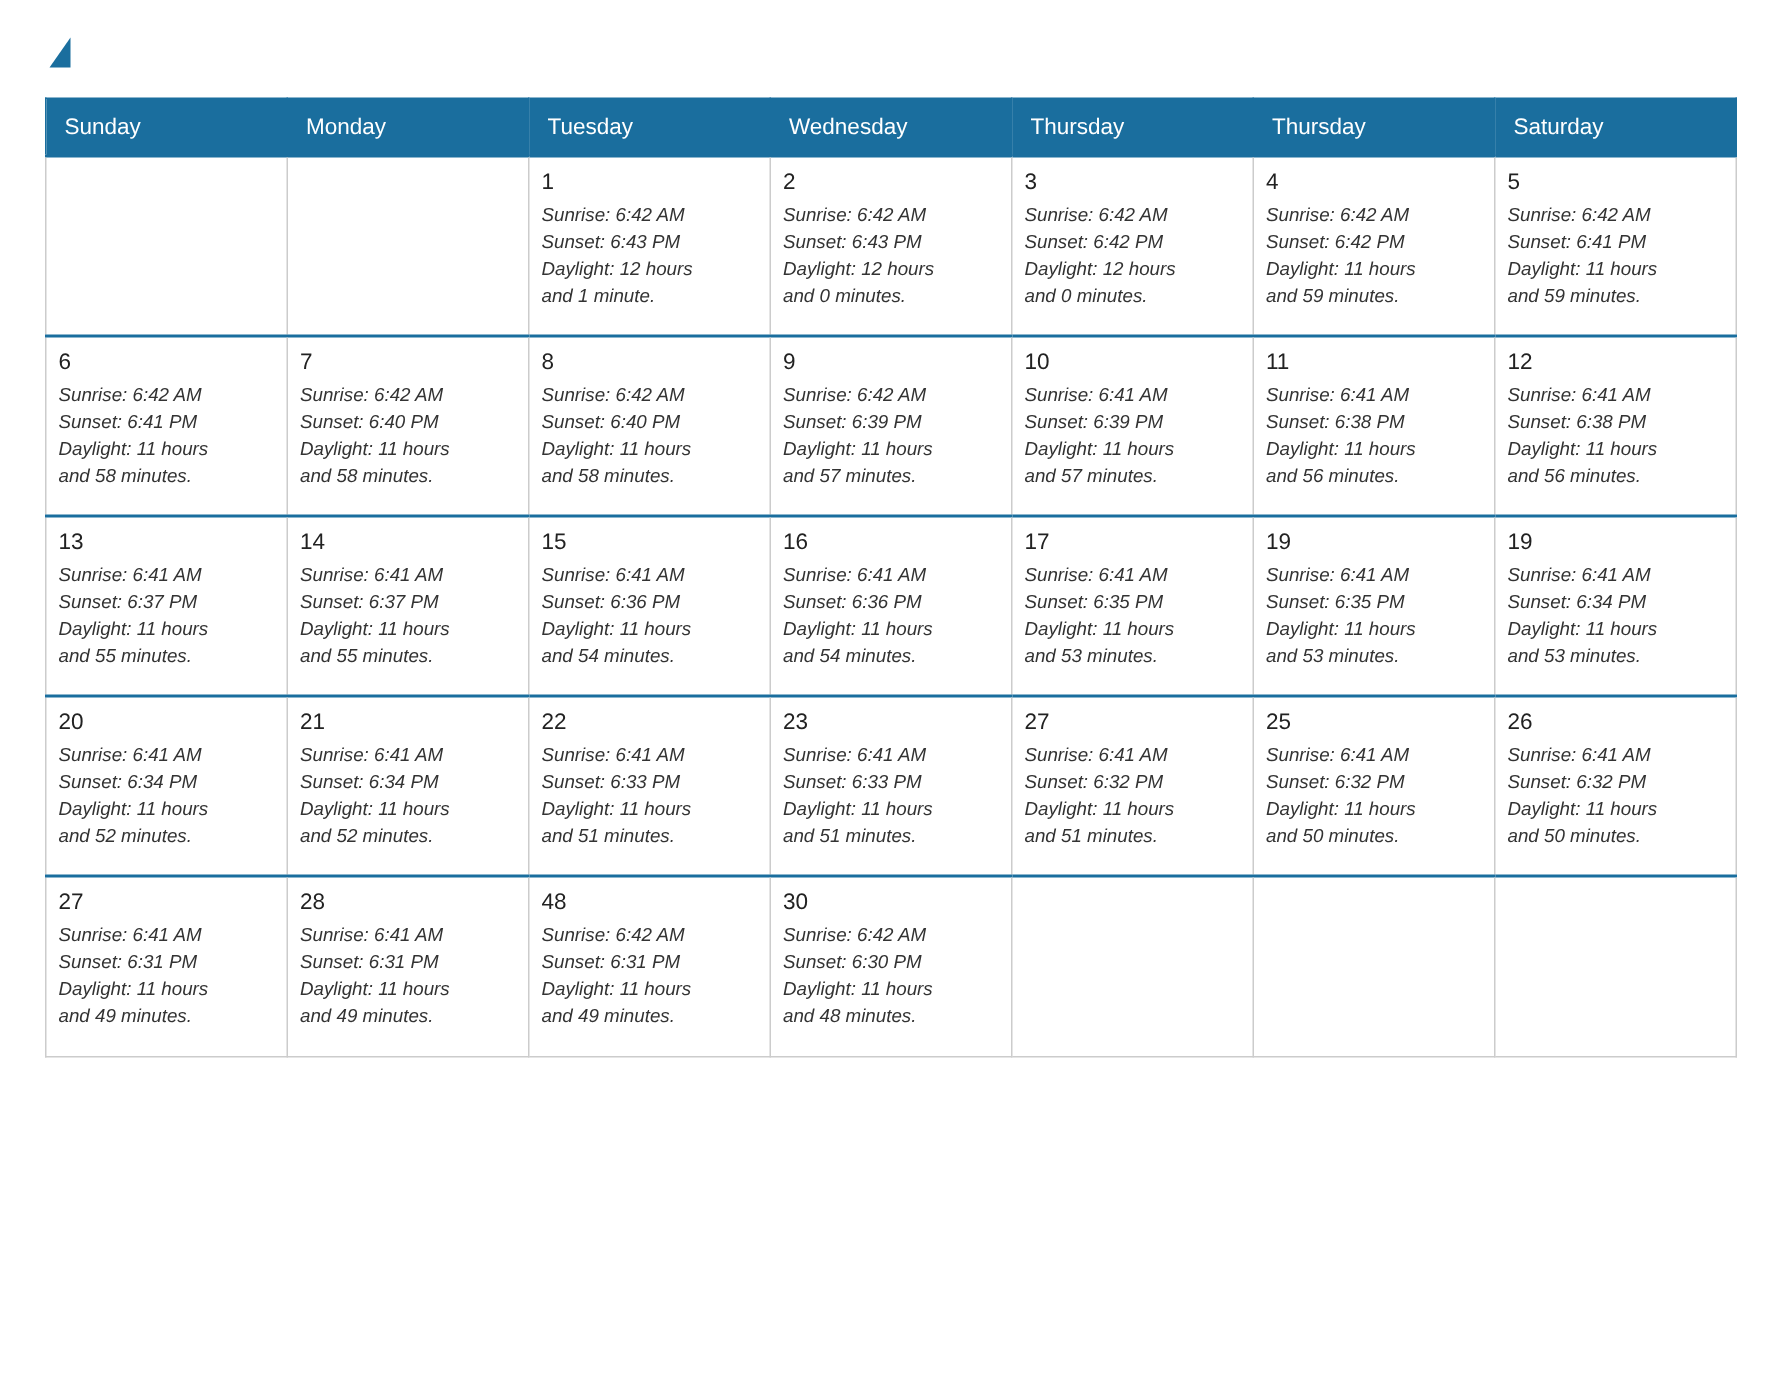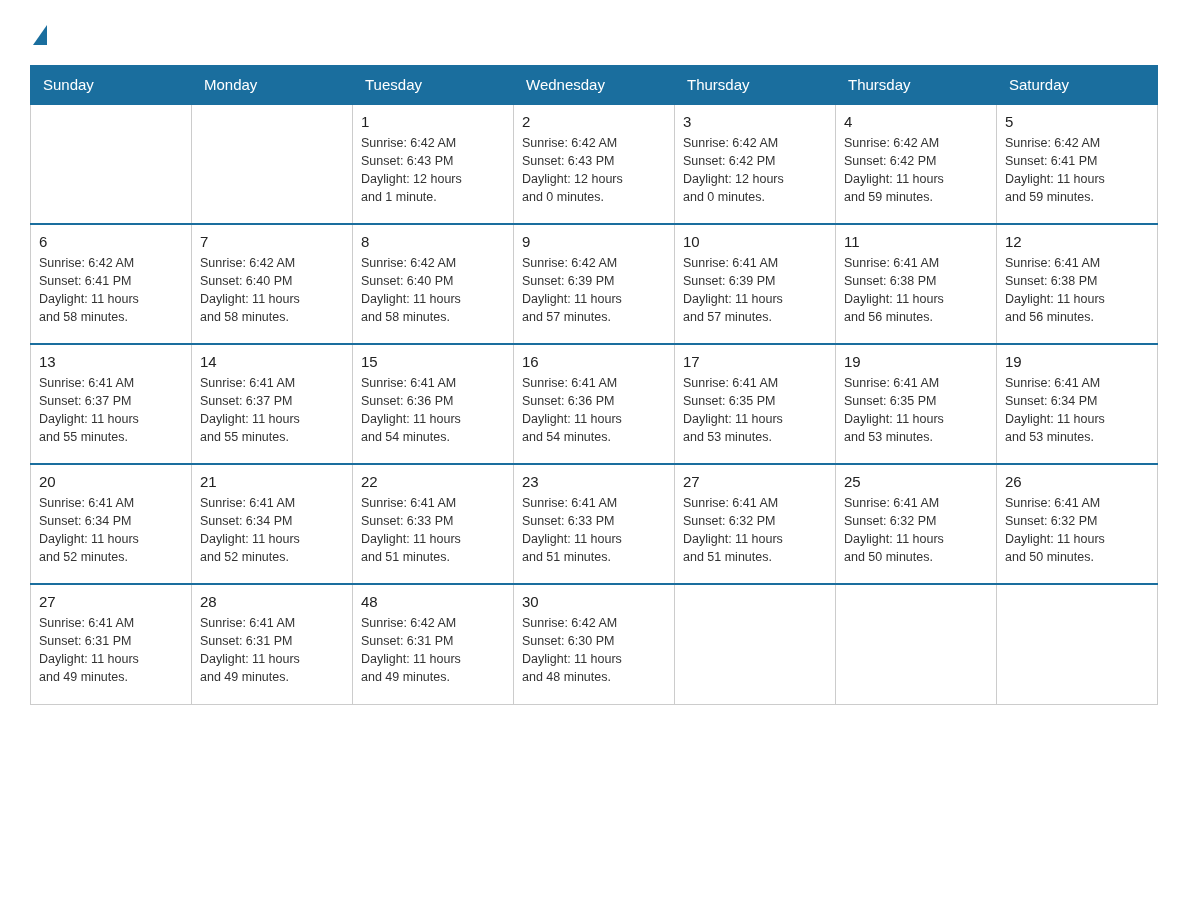--- a/index.html
+++ b/index.html
@@ -89,20 +89,21 @@
     .day-number {
       font-size: 15px;
       font-weight: normal;
       margin-bottom: 4px;
       color: #222;
     }
     .day-info {
       font-size: 12.5px;
       line-height: 1.45;
       color: #333;
+      font-style: italic;
     }
   </style>
 </head>
 <body>
 
 <div class="header">
   <div class="logo">
     <div class="logo-top">
       <span class="logo-general"></span>
       <div class="logo-triangle"></div>

